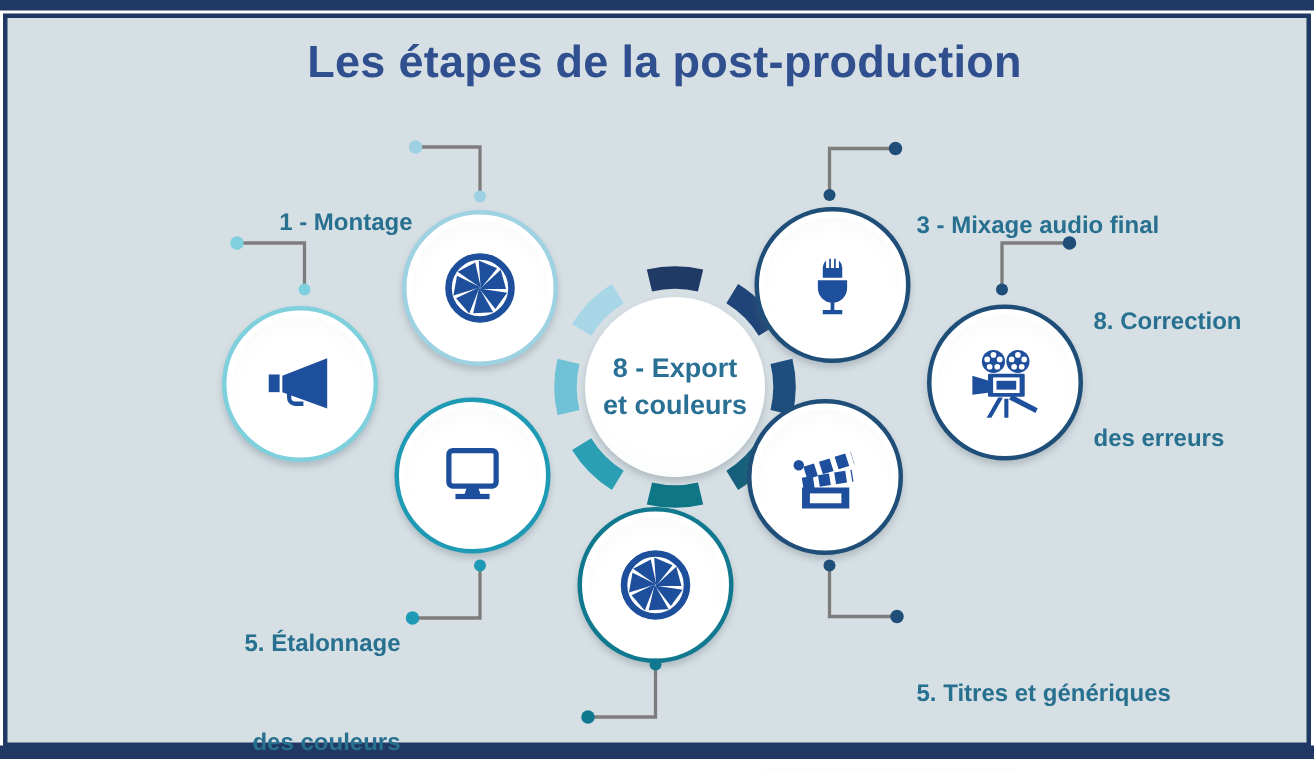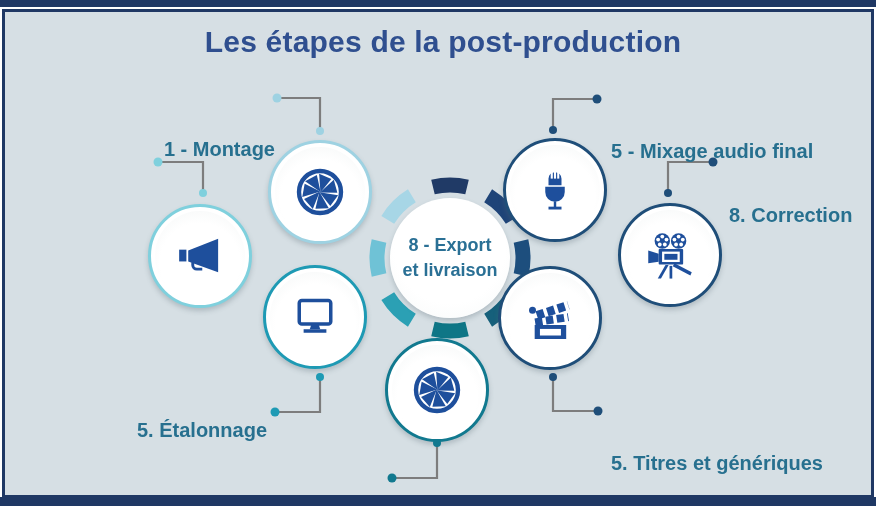--- a/index.html
+++ b/index.html
@@ -12,21 +12,21 @@
   .title{position:absolute;left:0;top:25px;width:100%;margin:0;text-align:center;
          font-size:30px;font-weight:bold;letter-spacing:.2px;}
   .step-circle{position:absolute;width:104px;height:104px;border-radius:50%;
                box-sizing:border-box;border:3.5px solid #999;background:#ffffff;
                box-shadow:0 3px 5px rgba(90,105,115,.30);
                display:flex;align-items:center;justify-content:center;}
   .bevel{width:90px;height:90px;border-radius:50%;
          background:radial-gradient(circle at 50% 58%,#ffffff 58%,#fafbfb 74%,#e2e6e9 100%);
          display:flex;align-items:center;justify-content:center;}
   .icon{display:flex;align-items:center;justify-content:center;}
-  .label{position:absolute;font-size:20px;font-weight:bold;white-space:pre;line-height:26px;}
+  .label{position:absolute;font-size:16px;font-weight:bold;white-space:pre;line-height:26px;}
   .label div{white-space:pre;}
   .ta-r{text-align:right;}
   .connectors{position:absolute;left:0;top:0;pointer-events:none;}
   .segments{position:absolute;left:360px;top:168px;}
   .center-circle{position:absolute;left:390px;top:198px;width:120px;height:120px;border-radius:50%;
                  background:radial-gradient(circle at 50% 42%,#ffffff 60%,#fbfcfc 78%,#e7eaec 100%);
                  box-shadow:0 3px 5px rgba(90,105,115,.30);
                  display:flex;flex-direction:column;align-items:center;justify-content:center;
                  font-size:18px;font-weight:bold;line-height:25px;text-align:right;}
 </style>
@@ -172,21 +172,21 @@
           <path d="M20 28 h24 v6.5 a12 12 0 0 1 -24 0 z" fill="currentColor"></path>
           <rect x="30.5" y="46" width="3" height="7" fill="currentColor"></rect>
           <rect x="24" y="52.5" width="16" height="3.5" fill="currentColor"></rect>
         </svg>
       </div>
     </div>
   </div>
 
   <div class="center-circle" style="color: rgb(42, 112, 149);">
     <div>8 - Export</div>
-    <div>et livraison</div>
+    <div>et couleurs</div>
   </div>
 
   <svg class="connectors" width="876" height="513" viewBox="0 0 876 513">
     <g fill="none" stroke-width="2.2">
       <polyline points="277,98 320,98 320,131" stroke="#7d7d7d"></polyline>
       <polyline points="158,162 203,162 203,193" stroke="#7d7d7d"></polyline>
       <polyline points="275,412 320,412 320,377" stroke="#7d7d7d"></polyline>
       <polyline points="392,478 437,478 437,443" stroke="#7d7d7d"></polyline>
       <polyline points="598,411 553,411 553,377" stroke="#7d7d7d"></polyline>
       <polyline points="713,162 668,162 668,193" stroke="#7d7d7d"></polyline>
@@ -210,31 +210,33 @@
     </g>
   </svg>
 
   <div class="label ta-r" style="right: 611px; top: 84px; color: rgb(39, 112, 143);">
     <div>1 - Montage</div>
   </div>
 
 
   <div class="label ta-r" style="right: 619px; top: 375px; line-height: 22px; color: rgb(39, 112, 143);">
     <div>5. Étalonnage</div>
+    <div>des couleurs</div>
   </div>
 
   <div class="label" style="left: 132px; top: 461px; color: rgb(39, 112, 143);">
     
   </div>
 
   <div class="label" style="left: 611px; top: 398px; color: rgb(39, 112, 143);">
     <div>5. Titres et génériques</div>
   </div>
 
   <div class="label" style="left: 729px; top: 150px; color: rgb(39, 112, 143);">
     <div>8. Correction</div>
+    <div>des erreurs</div>
   </div>
 
   <div class="label" style="left: 611px; top: 86px; color: rgb(39, 112, 143);">
-    <div>5 - Mixage audio final</div>
+    <div>3 - Mixage audio final</div>
   </div>
 
 </div>
 
 </body></html>

